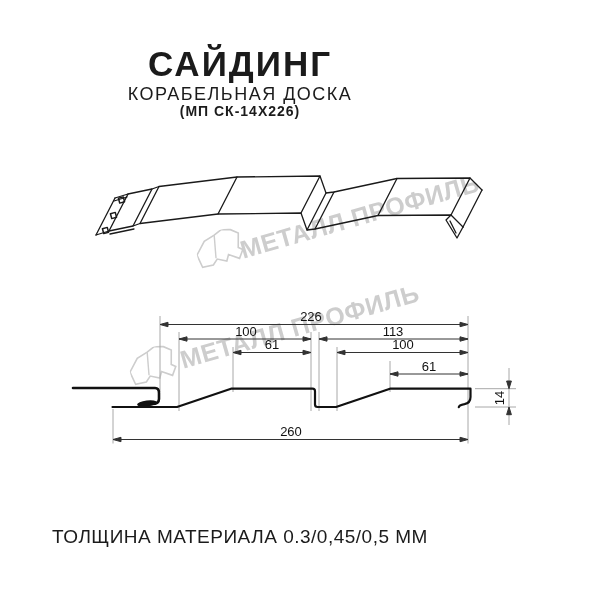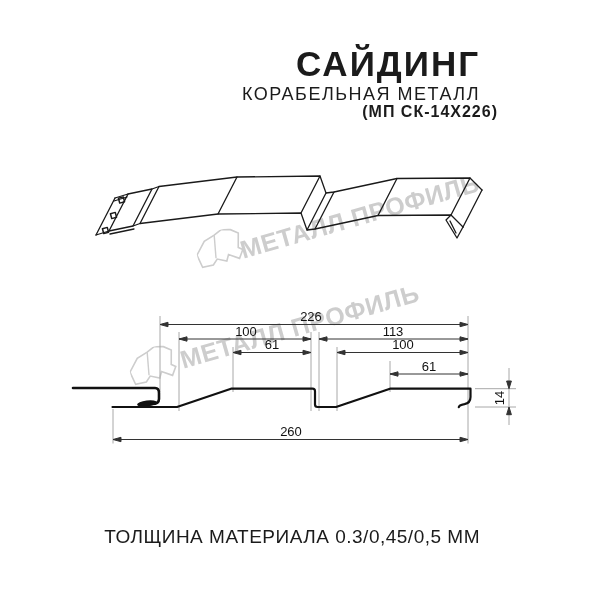--- a/index.html
+++ b/index.html
@@ -1,38 +1,38 @@
 <!DOCTYPE html>
 <html><head>
 <meta charset="utf-8">
 <style>
   html,body{margin:0;padding:0;}
   body{
     width:600px;height:600px;position:relative;background:#ffffff;overflow:hidden;
     font-family:"Liberation Sans","DejaVu Sans",sans-serif;
   }
   .abs{position:absolute;}
-  .center-text{left:0;width:480px;text-align:right;color:#1b1b1b;}
+  .center-text{left:0;width:480px;text-align:center;color:#1b1b1b;}
   .title{top:44px;font-size:35px;font-weight:800;letter-spacing:2px;}
   .subtitle{top:84px;font-size:18px;font-weight:500;letter-spacing:1.5px;}
-  .code{top:103px;font-size:16px;font-weight:600;letter-spacing:1px;padding-left:18px;}
+  .code{top:103px;font-size:14px;font-weight:600;letter-spacing:1px;}
   .footer{top:526px;font-size:19px;font-weight:500;letter-spacing:.5px;}
   .wm-text{
     color:#cdcdcd;font-size:25px;font-weight:700;letter-spacing:.5px;white-space:nowrap;
     transform:rotate(-16deg);transform-origin:left center;z-index:1;
   }
   .wm-logo{z-index:1;}
   #drawing{position:absolute;left:0;top:0;z-index:2;}
   .hdr{z-index:3;}
 </style>
 </head>
 <body>
 
 <div class="abs center-text title hdr">САЙДИНГ</div>
-<div class="abs center-text subtitle hdr">КОРАБЕЛЬНАЯ МЕТАЛЛ</div>
+<div class="abs center-text subtitle hdr">КОРАБЕЛЬНАЯ ДОСКА</div>
 <div class="abs center-text code hdr">(МП СК-14Х226)</div>
 
 <svg class="abs wm-logo" style="left:196px;top:230px;transform:rotate(-12deg);" width="50" height="36" viewBox="0 0 50 36">
   <path d="M3,33 L0,20 L10,8 L21,4 L29,0 L38,2 L45,7 L42,21 L46,24 L41,32 L31,26 L28,32 L19,28 L14,33 Z" fill="none" stroke="#cdcdcd" stroke-width="1.6"></path>
   <path d="M21,4 L18,27" fill="none" stroke="#cdcdcd" stroke-width="1.4"></path>
 </svg>
 <div class="abs wm-text" style="left:241px;top:236px;">МЕТАЛЛ ПРОФИЛЬ</div>
 
 <svg class="abs wm-logo" style="left:129px;top:347px;transform:rotate(-12deg);" width="50" height="36" viewBox="0 0 50 36">
   <path d="M3,33 L0,20 L10,8 L21,4 L29,0 L38,2 L45,7 L42,21 L46,24 L41,32 L31,26 L28,32 L19,28 L14,33 Z" fill="none" stroke="#cdcdcd" stroke-width="1.6"></path>

